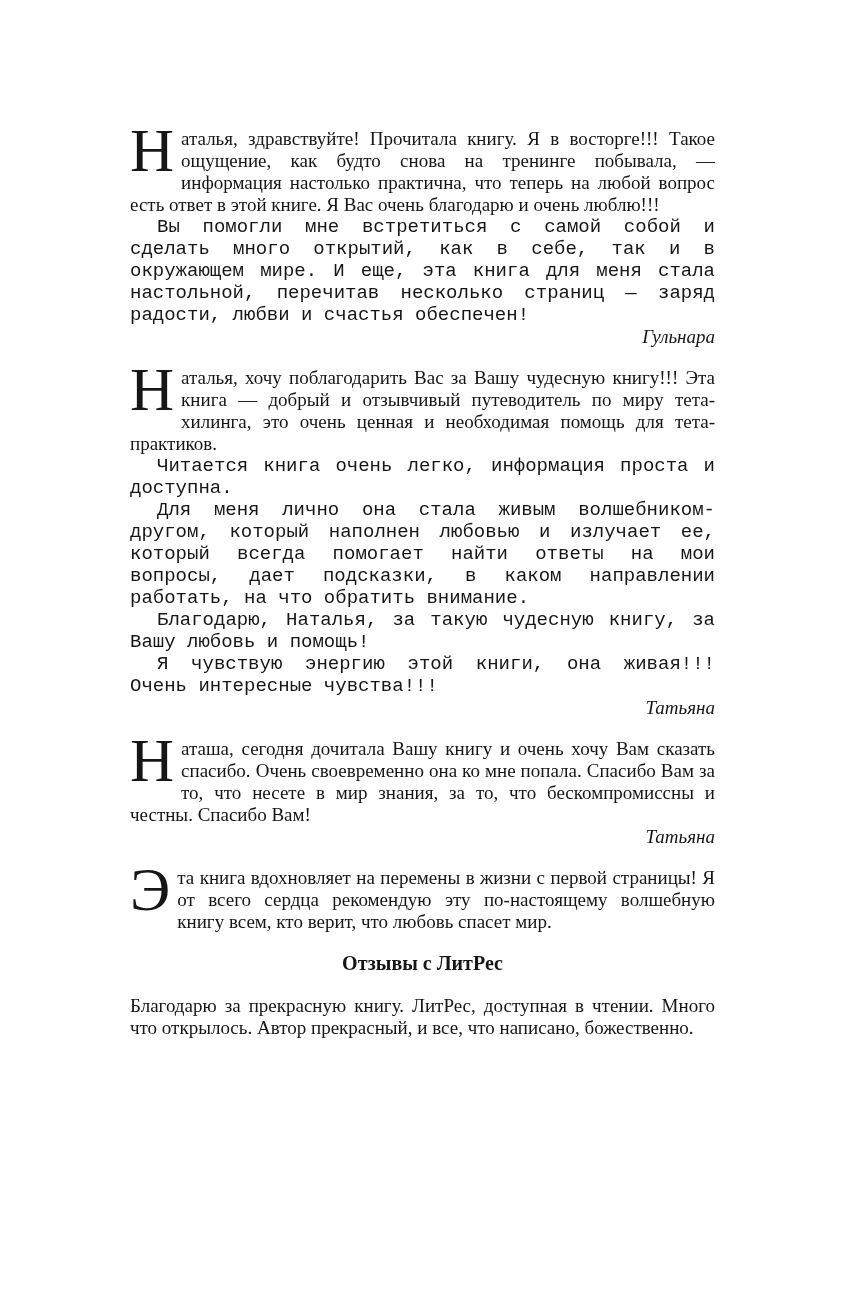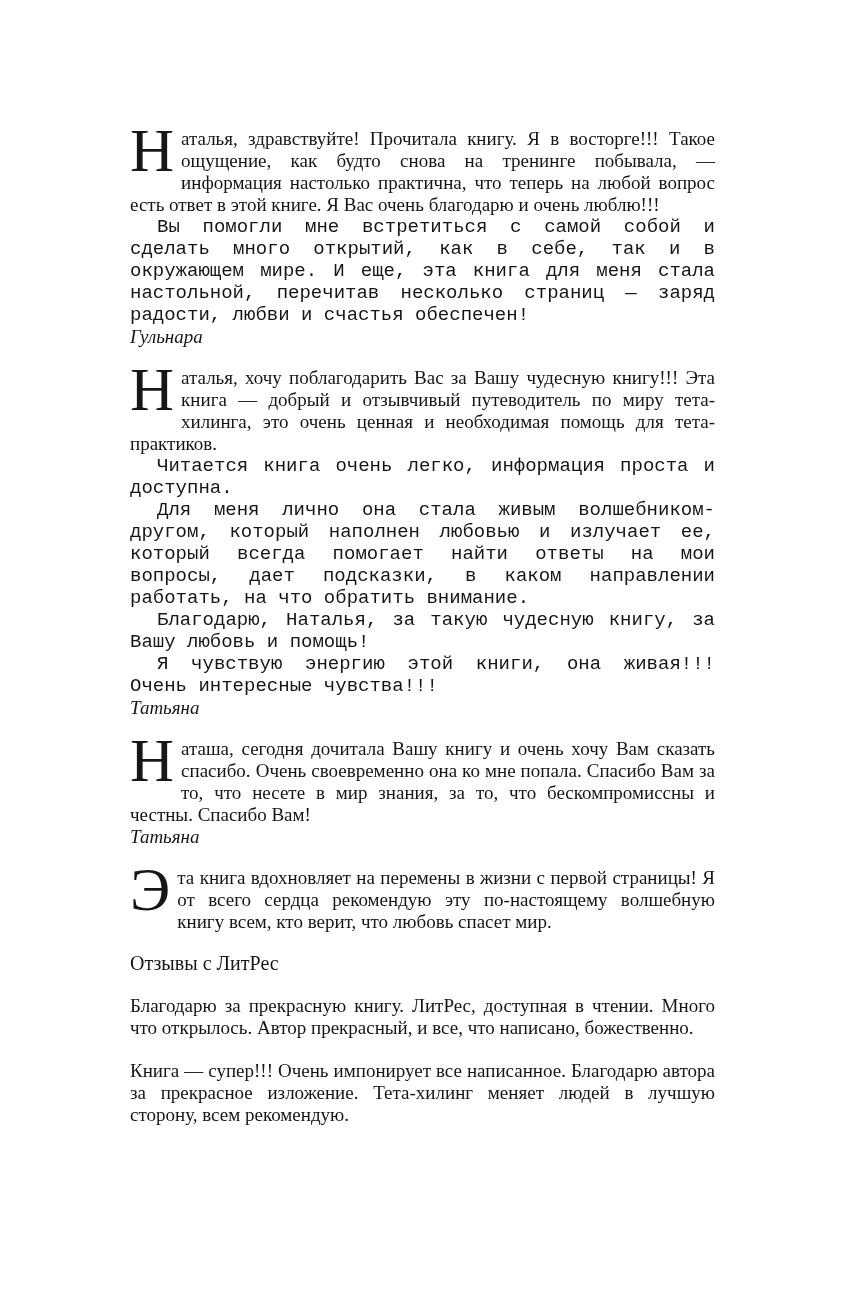--- a/index.html
+++ b/index.html
@@ -38,25 +38,27 @@
     font-family: Liberation Mono, monospace;
   }
   .dropcap {
     float: left;
     font-size: 61px;
     line-height: 45px;
     margin: 0 7px 0 0;
     font-weight: 400;
   }
   .signature {
+    text-align: right;
     font-style: italic;
     margin: 0;
   }
   .litres-heading {
-    font-weight: normal;
+    text-align: center;
+    font-weight: bold;
     font-size: 20px;
     margin: 36px 0 27px 0;
   }
   .litres p {
     margin: 0 0 21px 0;
   }
 </style>
 </head>
 <body>
 
@@ -82,16 +84,15 @@
     <p class="signature">Татьяна</p>
   </div>
 
   <div class="review">
     <p><span class="dropcap">Э</span><span>та книга вдохновляет на перемены в жизни с первой страницы! Я от всего сердца рекомендую эту по-настоящему волшебную книгу всем, кто верит, что любовь спасет мир.</span></p>
   </div>
 
   <div class="litres">
     <p class="litres-heading">Отзывы с ЛитРес</p>
     <p>Благодарю за прекрасную книгу. ЛитРес, доступная в чтении. Много что открылось. Автор прекрасный, и все, что написано, божественно.</p>
-    <p>Книга — супер!!! Очень импонирует все написанное. Благодарю автора за прекрасное изложение. Тета-хилинг меняет людей в лучшую сторону, всем рекомендую.</p>
   </div>
 
 </div>
 
 </body></html>

